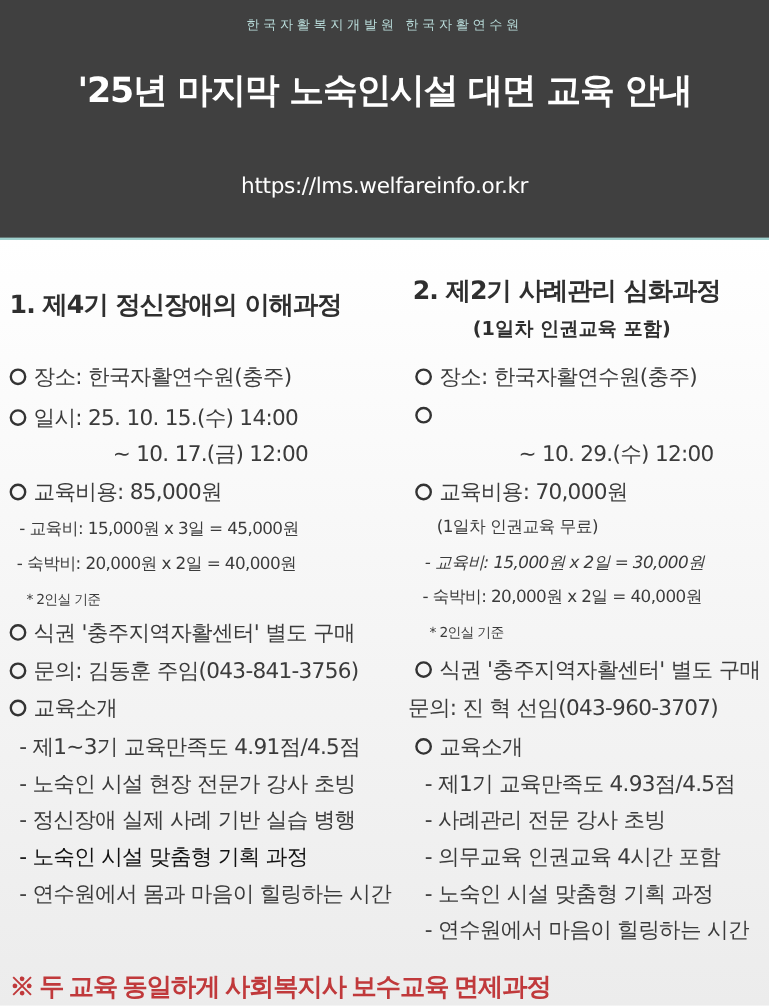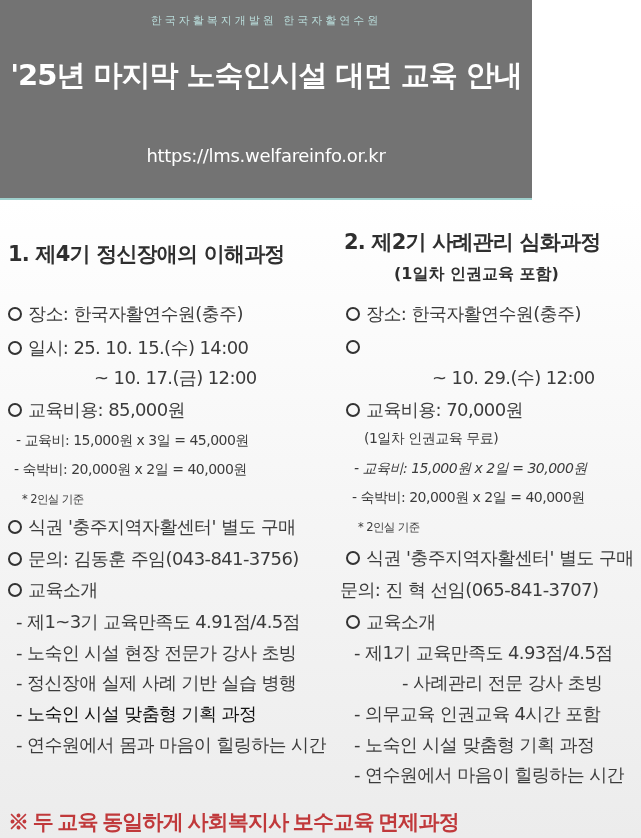--- a/index.html
+++ b/index.html
@@ -4,22 +4,22 @@
 <style>
   * { margin:0; padding:0; box-sizing:border-box; }
   html, body { width:641px; height:838px; overflow:hidden; }
   body {
     font-family: "DejaVu Sans", "Liberation Sans", sans-serif;
     background: linear-gradient(to bottom, #ffffff 200px, #f4f4f4 560px, #ececec 838px);
     color:#3a3a3a;
     position:relative;
   }
   .header {
-    position:absolute; left:0; top:0; width:532px; height:200px;
-    background:#737373;
+    position:absolute; left:0; top:0; width:641px; height:200px;
+    background:#404040;
     border-bottom:2px solid #9fd0cd;
     text-align:center; color:#fff;
   }
   .orgs {
     position:absolute; top:13px; left:0; width:100%;
     font-size:11px; letter-spacing:3px; color:#b9dcda;
   }
   .title {
     position:absolute; top:56px; left:0; width:100%;
     font-size:29px; font-weight:bold; letter-spacing:-1px;
@@ -86,22 +86,22 @@
   <div class="course-sub" style="left:54px;top:264px;">(1일차 인권교육 포함)</div>
   <div class="line" style="left:6px;top:302px;"><span class="bullet"></span><span>장소: 한국자활연수원(충주)</span></div>
   <div class="line" style="left:6px;top:336px;"><span class="bullet"></span></div>
   <div class="line" style="left:92px;top:366px;">~ 10. 29.(수) 12:00</div>
   <div class="line" style="left:6px;top:398px;"><span class="bullet"></span><span>교육비용: 70,000원</span></div>
   <div class="line small" style="left:24px;top:430px;">(1일차 인권교육 무료)</div>
   <div class="line small" style="left:14px;top:460px;font-style:italic;">- 교육비: 15,000원 x 2일 = 30,000원</div>
   <div class="line small" style="left:12px;top:489px;">- 숙박비: 20,000원 x 2일 = 40,000원</div>
   <div class="line tiny" style="left:18px;top:520px;">* 2인실 기준</div>
   <div class="line" style="left:6px;top:546px;"><span class="bullet"></span><span>식권 '충주지역자활센터' 별도 구매</span></div>
-  <div class="line" style="left:0px;top:578px;">문의: 진  혁 선임(065-841-3707)</div>
+  <div class="line" style="left:0px;top:578px;">문의: 진  혁 선임(043-960-3707)</div>
   <div class="line" style="left:6px;top:610px;"><span class="bullet"></span><span>교육소개</span></div>
   <div class="line" style="left:14px;top:641px;">- 제1기 교육만족도 4.93점/4.5점</div>
-  <div class="line" style="left:14px;top:671px;margin-left:48px;">- 사례관리 전문 강사 초빙</div>
+  <div class="line" style="left:14px;top:671px;">- 사례관리 전문 강사 초빙</div>
   <div class="line" style="left:14px;top:702px;">- 의무교육 인권교육 4시간 포함</div>
   <div class="line" style="left:14px;top:733px;">- 노숙인 시설 맞춤형 기획 과정</div>
   <div class="line" style="left:14px;top:763px;">- 연수원에서 마음이 힐링하는 시간</div>
 </div>
 
 <div class="footer">※ 두 교육 동일하게 사회복지사 보수교육 면제과정</div>
 
 </body></html>

